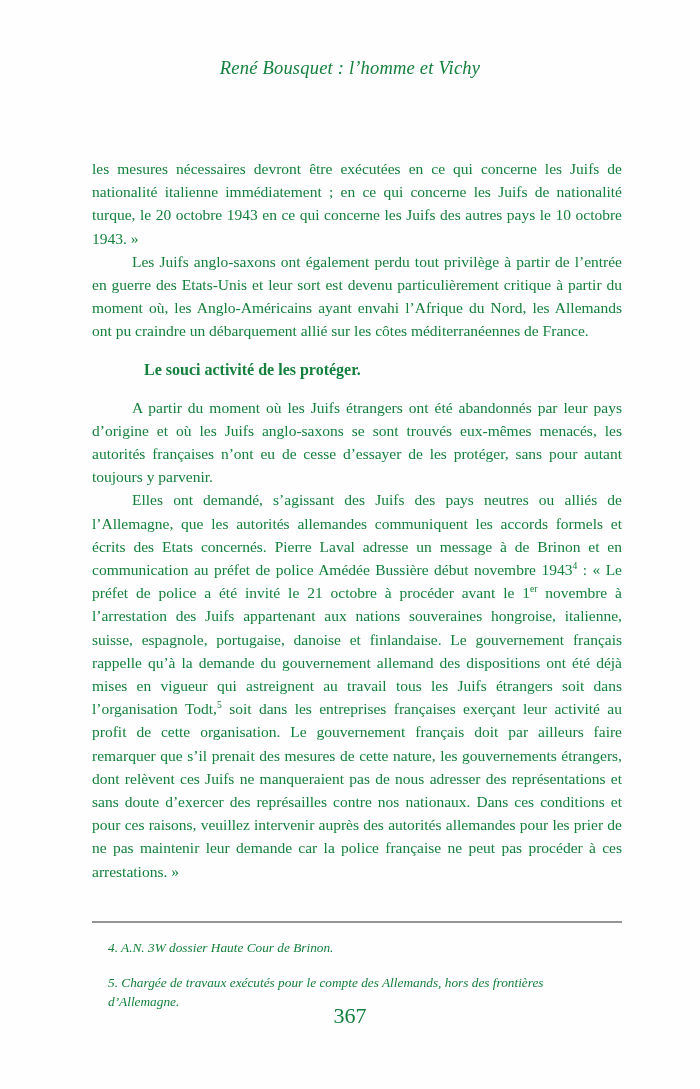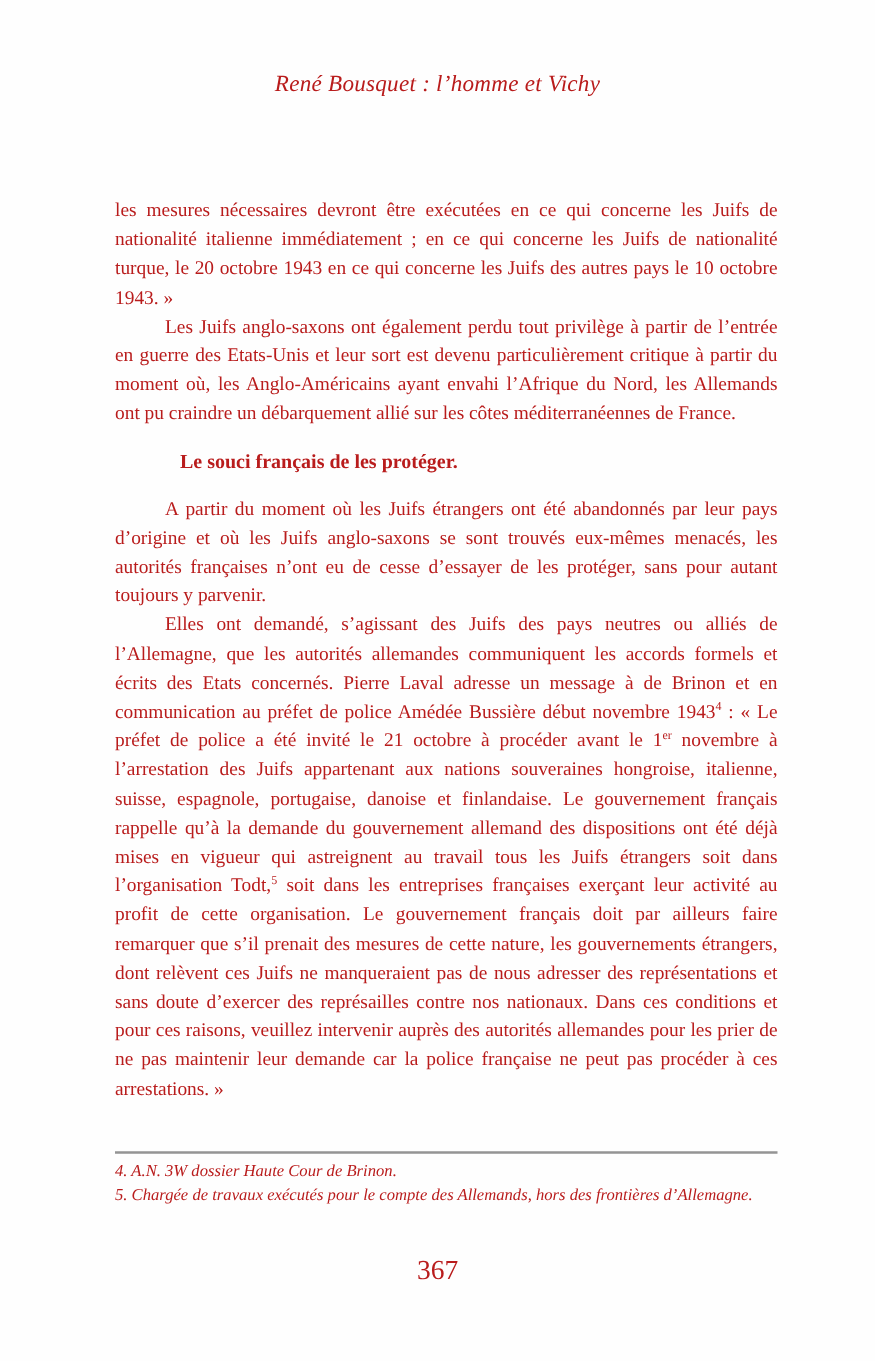--- a/index.html
+++ b/index.html
@@ -6,21 +6,21 @@
     margin: 0;
     padding: 0;
     background: #ffffff;
   }
   .page {
     position: relative;
     width: 700px;
     height: 1089px;
     margin: 0 auto;
     background: #fefefe;
-    color: #b91c1c;
+    color: #15803d;
     font-family: "Liberation Serif", "DejaVu Serif", serif;
     overflow: hidden;
   }
   .running-title {
     position: absolute;
     top: 57px;
     left: 0;
     right: 0;
     text-align: center;
     font-style: italic;
@@ -62,21 +62,21 @@
     top: 921px;
     left: 92px;
     width: 530px;
   }
   .footnote-rule {
     height: 0;
     border-top: 2px solid #949494;
     margin-bottom: 5px;
   }
   .footnote {
-    margin: 0;
+    margin: 16px;
     font-style: italic;
     font-size: 13.3px;
     line-height: 18.8px;
     text-align: left;
   }
   .page-number {
     position: absolute;
     top: 1003px;
     left: 0;
     right: 0;
@@ -86,21 +86,21 @@
 </style>
 </head>
 <body>
 
 <div class="page">
   <div class="running-title">René Bousquet : l’homme et Vichy</div>
 
   <div class="text-block">
       <p class="para"><span>les mesures nécessaires devront être exécutées en ce qui concerne les Juifs de nationalité italienne immédiatement ; en ce qui concerne les Juifs de nationalité turque, le 20 octobre 1943 en ce qui concerne les Juifs des autres pays le 10 octobre 1943. »</span></p>
       <p class="para indent"><span>Les Juifs anglo-saxons ont également perdu tout privilège à partir de l’entrée en guerre des Etats-Unis et leur sort est devenu particulièrement critique à partir du moment où, les Anglo-Américains ayant envahi l’Afrique du Nord, les Allemands ont pu craindre un débarquement allié sur les côtes méditerranéennes de France.</span></p>
-      <p class="heading"><span>Le souci français de les protéger.</span></p>
+      <p class="heading"><span>Le souci activité de les protéger.</span></p>
       <p class="para indent"><span>A partir du moment où les Juifs étrangers ont été abandonnés par leur pays d’origine et où les Juifs anglo-saxons se sont trouvés eux-mêmes menacés, les autorités françaises n’ont eu de cesse d’essayer de les protéger, sans pour autant toujours y parvenir.</span></p>
       <p class="para indent"><span>Elles ont demandé, s’agissant des Juifs des pays neutres ou alliés de l’Allemagne, que les autorités allemandes communiquent les accords formels et écrits des Etats concernés. Pierre Laval adresse un message à de Brinon et en communication au préfet de police Amédée Bussière début novembre 1943</span><sup class="fn-marker">4</sup><span> : « Le préfet de police a été invité le 21 octobre à procéder avant le 1</span><sup class="fn-marker">er</sup><span> novembre à l’arrestation des Juifs appartenant aux nations souveraines hongroise, italienne, suisse, espagnole, portugaise, danoise et finlandaise. Le gouvernement français rappelle qu’à la demande du gouvernement allemand des dispositions ont été déjà mises en vigueur qui astreignent au travail tous les Juifs étrangers soit dans l’organisation Todt,</span><sup class="fn-marker">5</sup><span> soit dans les entreprises françaises exerçant leur activité au profit de cette organisation. Le gouvernement français doit par ailleurs faire remarquer que s’il prenait des mesures de cette nature, les gouvernements étrangers, dont relèvent ces Juifs ne manqueraient pas de nous adresser des représentations et sans doute d’exercer des représailles contre nos nationaux. Dans ces conditions et pour ces raisons, veuillez intervenir auprès des autorités allemandes pour les prier de ne pas maintenir leur demande car la police française ne peut pas procéder à ces arrestations. »</span></p>
     </div>
 
   <div class="footnote-block">
     <div class="footnote-rule"></div>
     <div>
         <p class="footnote">4. A.N. 3W dossier Haute Cour de Brinon.</p>
         <p class="footnote">5. Chargée de travaux exécutés pour le compte des Allemands, hors des frontières d’Allemagne.</p>
       </div>

